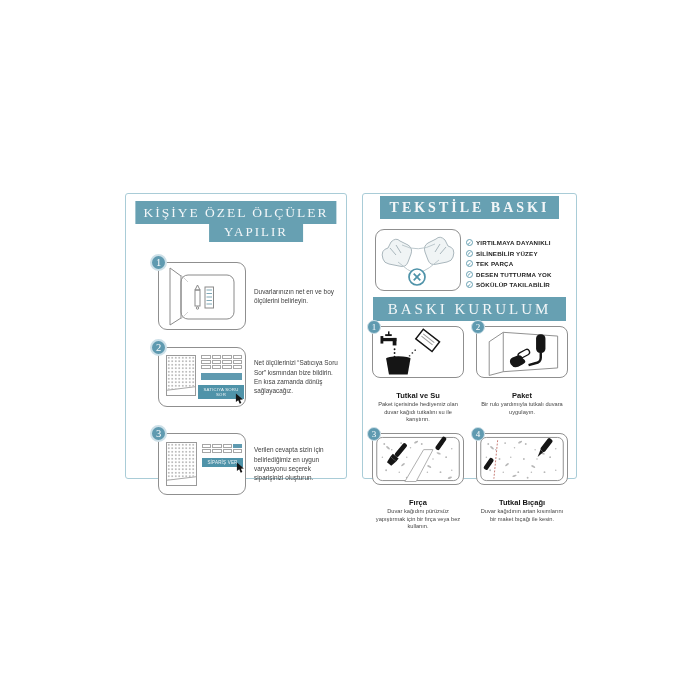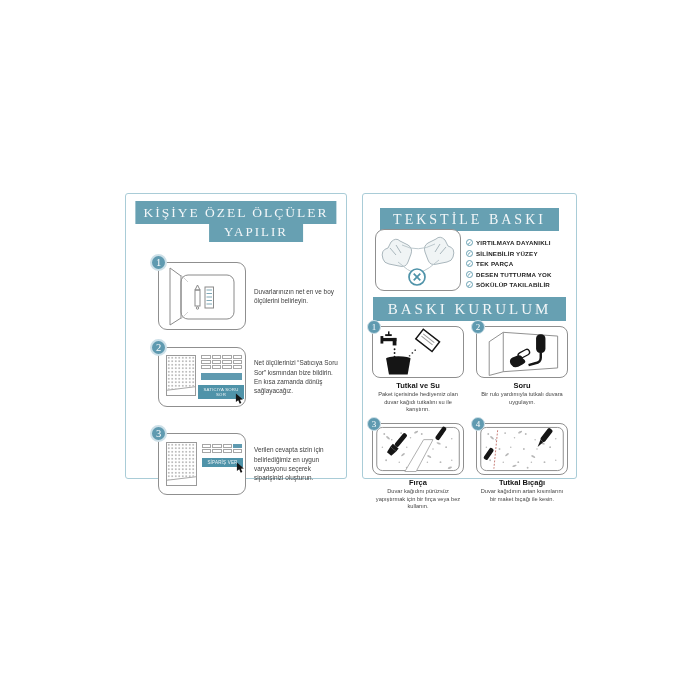--- a/index.html
+++ b/index.html
@@ -54,38 +54,38 @@
   .tealbar{position:absolute;left:42px;top:25px;width:41px;height:7px;background:#5f9ab0;}
   .abtn{position:absolute;background:#4f93a9;color:#eef4f6;text-align:center;
         display:flex;align-items:center;justify-content:center;letter-spacing:0.2px;
         line-height:1.25;box-sizing:border-box;}
   .abtn2{left:39px;top:37px;width:46px;height:14px;font-size:4.3px;padding:1px 2px;}
   .abtn3{left:43px;top:24px;width:41px;height:9px;font-size:4.5px;}
   .cursor{position:absolute;width:9px;height:12px;}
   .cur2{left:76px;top:45px;} .cur3{left:77px;top:28px;}
 
   
-  .rp-hdr1{position:absolute;top:14px;left:17px;right:17px;font-size:14px;
-           letter-spacing:3px;padding:4px 0 3px;}
+  .rp-hdr1{position:absolute;top:2px;left:17px;right:17px;font-size:14px;
+           letter-spacing:3px;padding:4px 0 3px;font-weight:bold;}
   .rp-hdr2{position:absolute;top:103px;left:10px;right:10px;font-size:15px;
            letter-spacing:3px;padding:4px 0 3px;}
   .hands-box{position:absolute;top:35px;left:12px;width:86px;height:62px;}
   .feat-list{position:absolute;top:45px;left:103px;right:3px;display:flex;
              flex-direction:column;gap:3.5px;}
   .feat{display:flex;align-items:center;gap:3px;font-size:6.2px;font-weight:bold;
         color:#232323;letter-spacing:0.2px;}
   .chk{flex:none;width:7px;height:7px;border-radius:50%;border:1px solid #67a0b2;
        color:#67a0b2;font-size:5px;display:flex;align-items:center;justify-content:center;
        box-sizing:border-box;}
   .rgrid{position:absolute;top:132px;left:9px;right:8px;display:grid;
          grid-template-columns:1fr 1fr;column-gap:12px;row-gap:9px;}
   .rstep{position:relative;text-align:center;}
   .rbox{width:100%;height:52px;border:1px solid #8f8f8f;border-radius:8px;
         position:relative;overflow:hidden;background:#fff;box-sizing:border-box;}
-  .rtitle{font-size:7.5px;font-weight:bold;color:#141414;margin-top:3px;}
+  .rtitle{font-size:7.5px;font-weight:bold;color:#141414;margin-top:13px;}
   .rtext{font-size:5.7px;line-height:1.35;color:#474747;margin-top:1px;padding:0 2px;}
   svg{display:block;}
 </style>
 </head>
 <body>
 
 <div class="canvas">
 
   <div class="panel panel-left">
     <div class="hdr lp-l1">KİŞİYE ÖZEL ÖLÇÜLER</div>
@@ -245,21 +245,21 @@
             <path d="M28,5 L86,9 L86,43 L28,47 Z" stroke="#8a8a8a" fill="none"></path>
             <path d="M28,5 L13,15 L13,51 L28,47" stroke="#8a8a8a" fill="none"></path>
             <rect x="63" y="7" width="10" height="20" rx="4.5" fill="#151515"></rect>
             <path d="M68,27 v5 q0,5 -6,6 l-7,2" stroke="#151515" stroke-width="2.6" fill="none"></path>
             <g transform="rotate(-28 50 29)">
               <rect x="44" y="25" width="13" height="6" rx="3" fill="#fff" stroke="#151515" stroke-width="1.4"></rect>
             </g>
             <path d="M40,31 q7,-4 9,2 q6,4 -2,7 q-7,5 -11,-1 q-3,-6 4,-8 Z" fill="#151515"></path>
           </svg>
         </div>
-        <div class="rtitle">Soru</div>
+        <div class="rtitle">Paket</div>
         <div class="rtext">Bir rulo yardımıyla tutkalı duvara uygulayın.</div>
       </div>
 
       <div class="rstep">
         <div class="num num-r">3</div>
         <div class="rbox">
           <svg width="100%" height="100%" viewBox="0 0 96 52" preserveAspectRatio="xMidYMid meet">
             <rect x="4" y="3" width="88" height="46" rx="6" stroke="#8a8a8a" fill="none"></rect>
             <g fill="#b8b8b8">
               <circle cx="12" cy="10" r="1"></circle>

